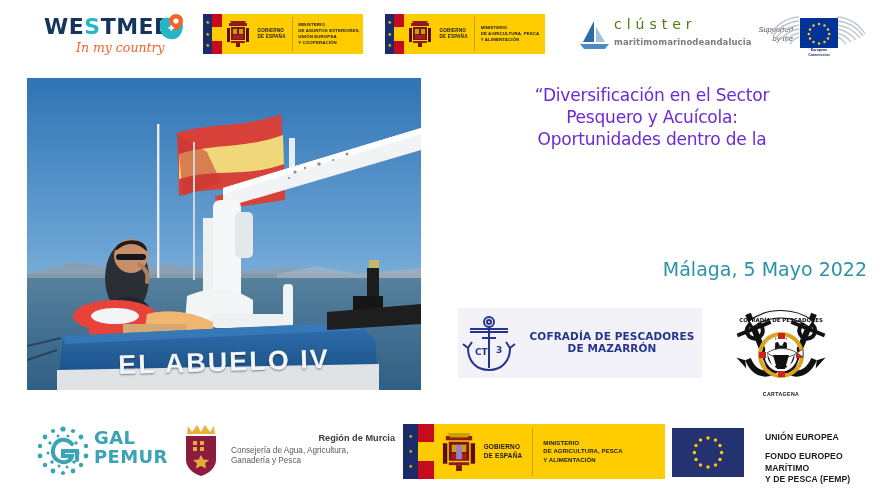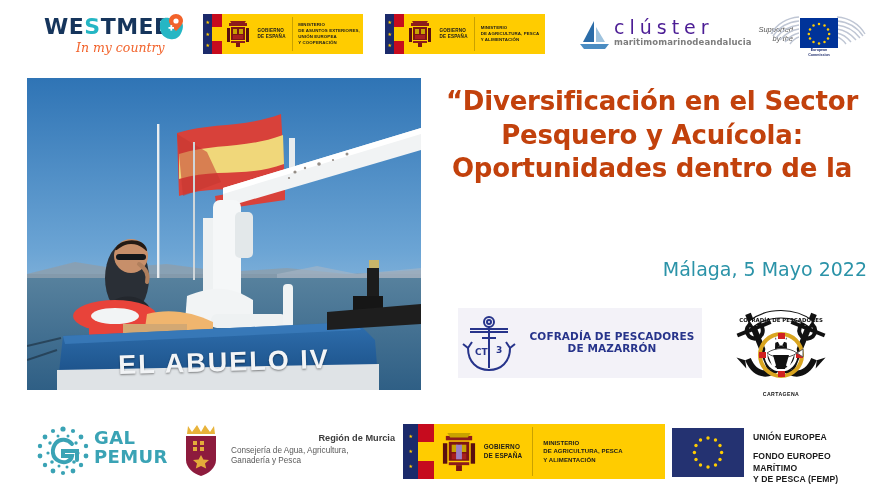--- a/index.html
+++ b/index.html
@@ -45,21 +45,21 @@
   .esp-t1{font-size:4.6px;font-weight:bold;color:#1a1a1a;line-height:1.35;letter-spacing:.2px;white-space:nowrap;}
   .esp-div{width:1px;align-self:stretch;background:#c9a100;margin:3px 0;}
   .esp-t2{font-size:4.4px;font-weight:bold;color:#1a1a1a;line-height:1.35;letter-spacing:.1px;}
 
   #logo-maec{left:203px;top:14px;width:160px;height:40px;}
   #logo-mapa-top{left:385px;top:14px;width:160px;height:40px;}
   #logo-mapa-bottom{left:403px;top:424px;width:262px;height:55px;}
 
   
   .cluster{position:absolute;left:578px;top:14px;width:150px;height:42px;}
-  .cluster-word{position:absolute;left:36px;top:2px;font-size:19px;color:#4c1d95;
+  .cluster-word{position:absolute;left:36px;top:2px;font-size:14px;color:#4d7c0f;
       letter-spacing:5px;font-family:"DejaVu Sans",sans-serif;}
   .cluster-sub{position:absolute;left:36px;top:23px;font-size:8.5px;color:#7d7d7d;
       letter-spacing:.1px;font-family:"DejaVu Sans",sans-serif;font-weight:bold;}
 
   
   .supported{position:absolute;left:745px;top:12px;width:125px;height:45px;}
   .supported-txt{position:absolute;left:0;top:13px;width:48px;text-align:right;
       font-size:7.5px;font-style:italic;color:#555;line-height:1.25;}
   .ec-flagbox{position:absolute;left:55px;top:6px;width:38px;height:30px;background:#003399;}
   .ec-fan{position:absolute;top:4px;width:30px;height:34px;overflow:hidden;}
@@ -71,21 +71,21 @@
   
   .photo{position:absolute;left:27px;top:78px;width:394px;height:312px;overflow:hidden;
       background:#0d4f7d;}
   .boatname{position:absolute;left:0;bottom:12px;width:100%;text-align:center;
       color:#f2f4f6;font-size:27px;font-weight:bold;letter-spacing:2px;
       font-family:"Liberation Sans",sans-serif;
       text-shadow:0 1px 2px rgba(0,0,0,.45);transform:rotate(-1.6deg);}
 
   
   .title{position:absolute;left:437px;top:85px;width:430px;text-align:center;
-      color:#c2410c;font-size:26px;font-weight:bold;line-height:1.29;
+      color:#6d28d9;font-size:17px;font-weight:normal;line-height:1.29;
       font-family:"DejaVu Sans",sans-serif;letter-spacing:-.2px;}
   .subtitle{position:absolute;left:437px;top:258px;width:430px;text-align:right;
       color:#2b93a8;font-size:19px;font-weight:normal;
       font-family:"DejaVu Sans",sans-serif;}
 
   
   .cofradia{position:absolute;left:458px;top:308px;width:244px;height:70px;
       background:#f3f2f8;display:flex;align-items:center;}
   .cof-anchor{width:62px;height:64px;flex:0 0 auto;display:flex;align-items:center;justify-content:center;}
   .cof-text{flex:1 1 auto;padding-left:2px;}
@@ -105,21 +105,21 @@
       color:#3aa3b5;line-height:1.08;letter-spacing:.4px;font-family:"DejaVu Sans",sans-serif;}
 
   .murcia{position:absolute;left:180px;top:420px;width:215px;height:60px;display:flex;align-items:center;}
   .murcia-shield{width:42px;height:56px;flex:0 0 auto;position:relative;}
   .murcia-txt{flex:1 1 auto;padding-left:9px;}
   .murcia-t1{font-size:9.2px;font-weight:bold;color:#3c3c3c;line-height:1.3;text-align:right;}
   .murcia-t2{font-size:8.2px;color:#5a5a5a;line-height:1.32;margin-top:1px;}
 
   .femp{position:absolute;left:672px;top:424px;width:205px;height:56px;display:flex;align-items:center;}
   .femp-flag{width:72px;height:49px;background:#243271;flex:0 0 auto;position:relative;}
-  .femp-txt{flex:1 1 auto;padding-left:9px;margin-top:14px;}
+  .femp-txt{flex:1 1 auto;padding-left:21px;margin-top:14px;}
   .femp-t1{font-size:8.6px;font-weight:bold;color:#1a1a1a;letter-spacing:.1px;}
   .femp-t2{font-size:8.6px;font-weight:bold;color:#1a1a1a;margin-top:9px;line-height:1.32;letter-spacing:.1px;}
 
   .stars-ring{position:absolute;left:0;top:0;width:100%;height:100%;}
 </style>
 </head>
 <body>
 
 <div class="slide">
 

